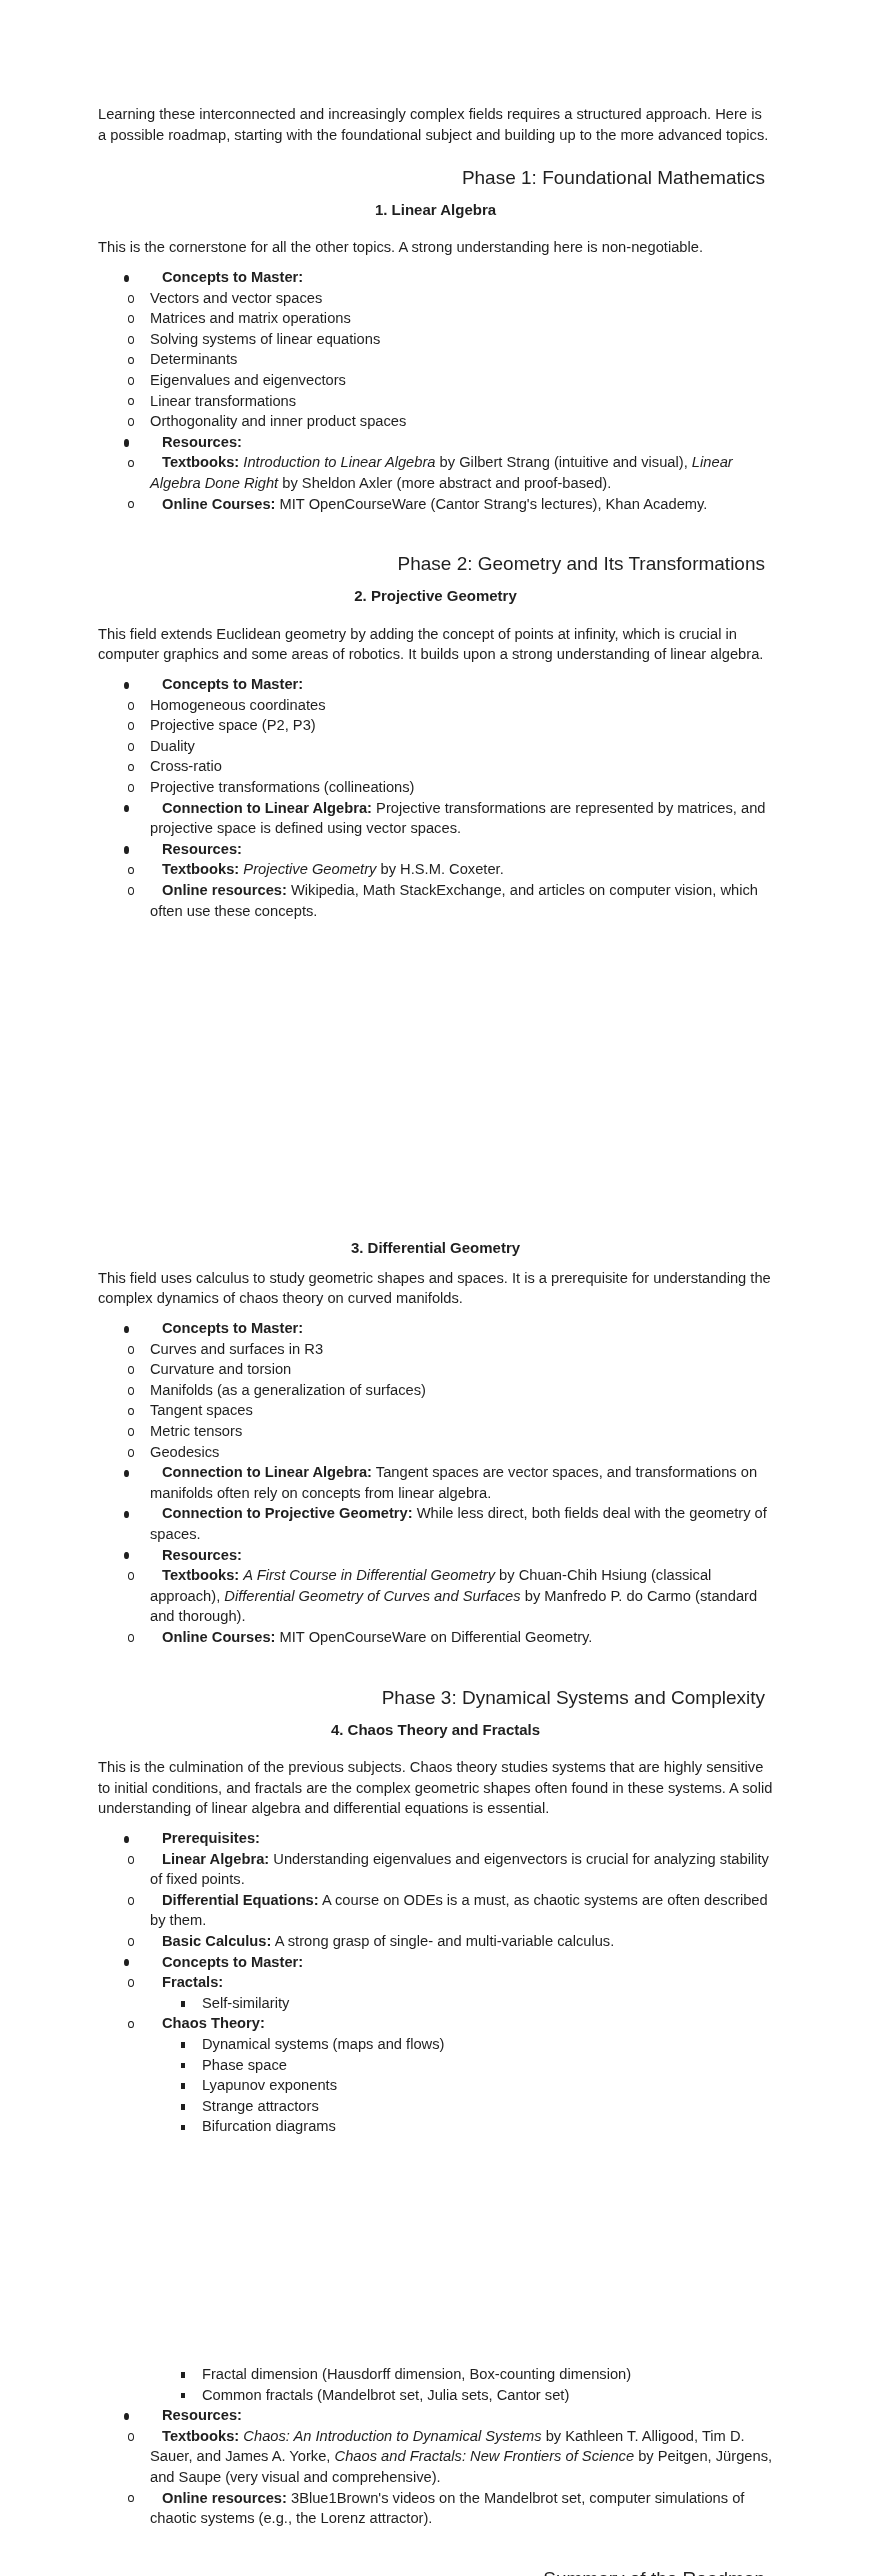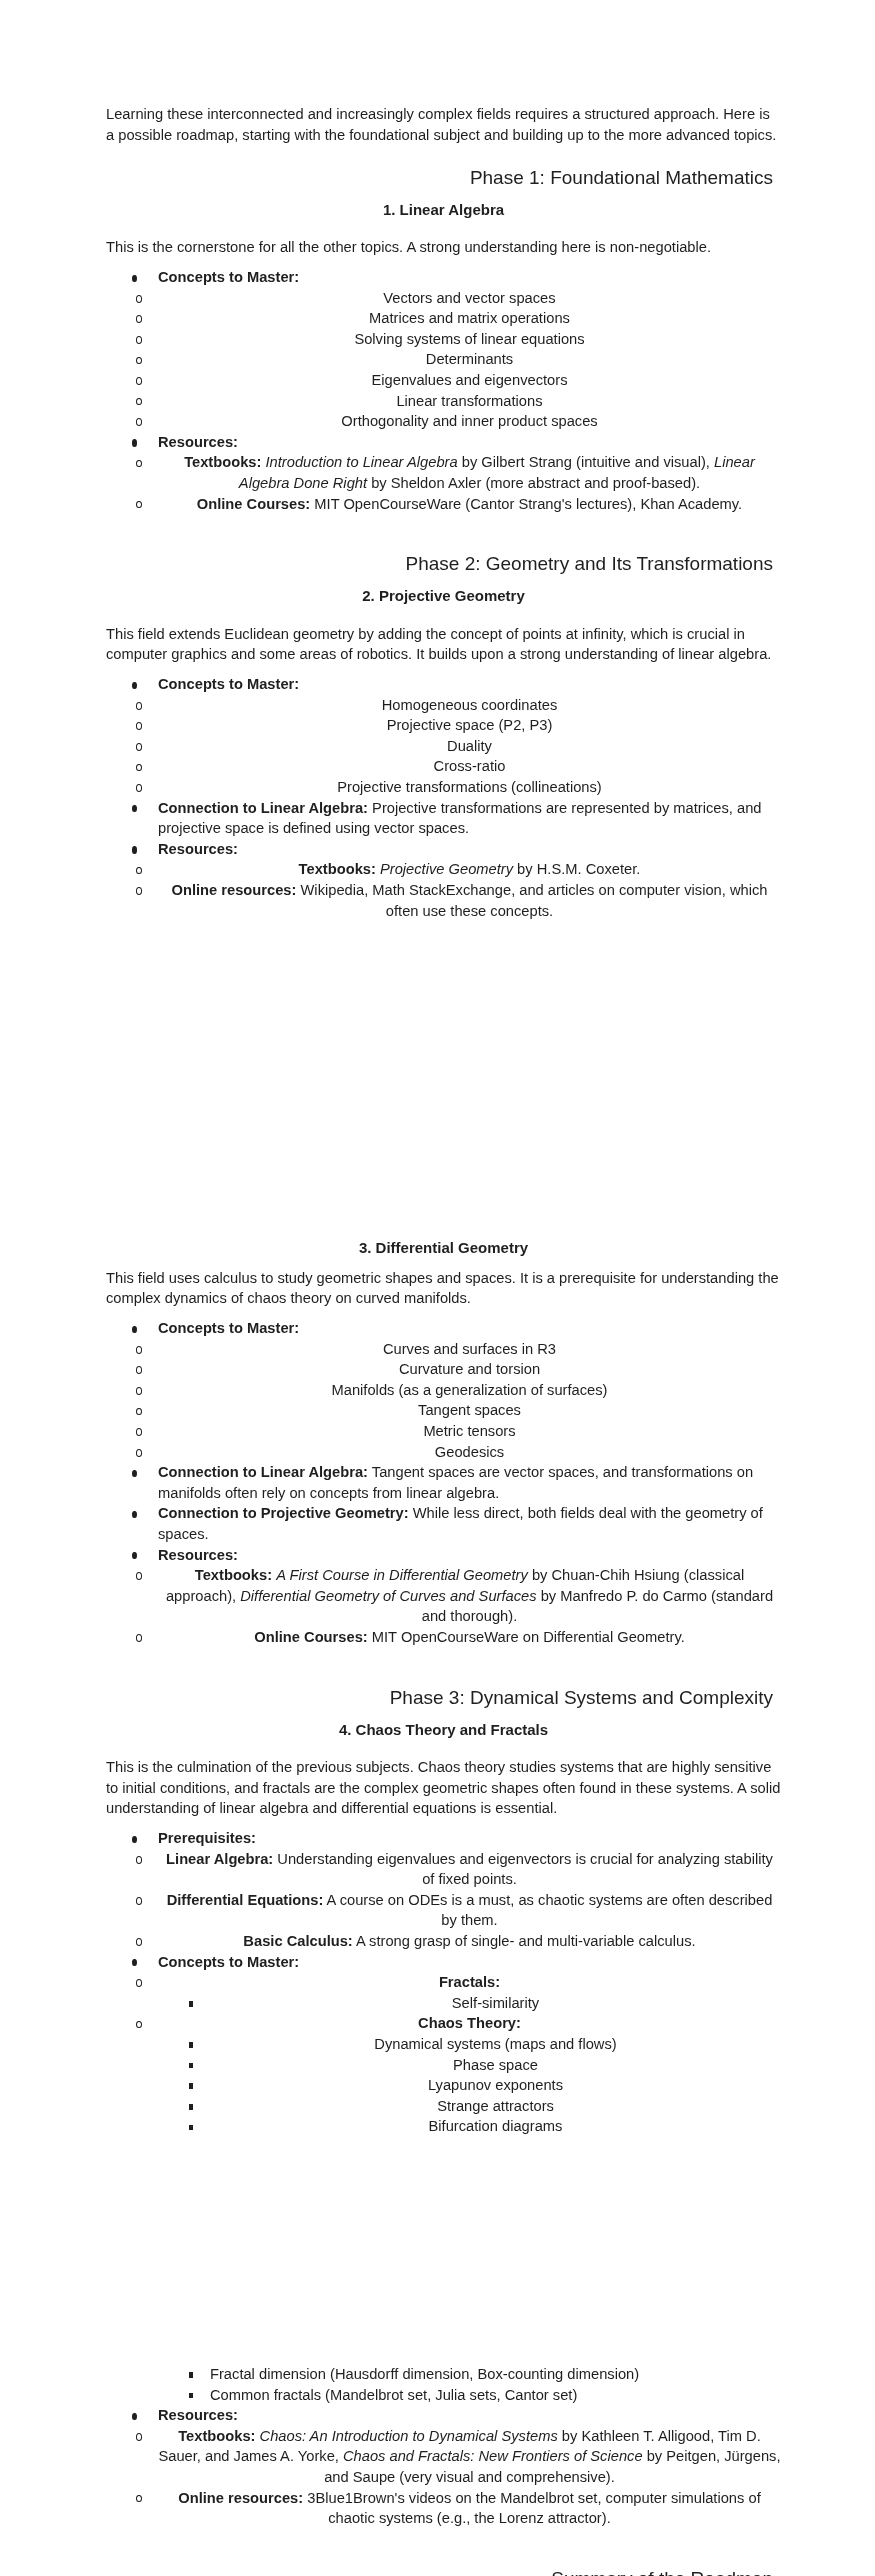--- a/index.html
+++ b/index.html
@@ -1,31 +1,31 @@
 <!DOCTYPE html>
 <html style="font-size:8.2px"><head>
 <meta charset="utf-8">
 <style>
   html, body { margin: 0; padding: 0; background: #ffffff; }
   body { width: 876px; height: 3400px; position: relative; overflow: hidden;
          font-family: "Liberation Sans", sans-serif; color: #1f1f1f; }
-  .page { position: absolute; left: 106px; width: 675px; }
+  .page { position: absolute; left: 98px; width: 675px; }
   p { margin: 0; font-size: 14.7px; line-height: 20.6px; }
   h2 { margin: 8px; font-size: 19px; line-height: 24px; font-weight: normal; text-align: right; }
   h3 { margin: 0; font-size: 15px; line-height: 20.6px; font-weight: bold; text-align: center; }
   ul, ol { margin: 0; padding: 0; list-style: none; }
   li { font-size: 14.7px; line-height: 20.6px; position: relative; }
   .l1 > li { padding-left: 52px; }
   .l1 > li > .mk { position: absolute; left: 26px; top: 0; }
-  .l2 > li { padding-left: 52px; text-align: center; }
+  .l2 > li { padding-left: 52px; }
   .l2 > li > .mk { position: absolute; left: 30px; top: 0; font-size: 11.3px; }
   .l3 > li { padding-left: 52px; }
   .l3 > li > .mk { position: absolute; left: 31px; top: 0; font-size: 11.3px; }
   .l1 > li > ul { margin-left: 0; }
-  .lbl { font-weight: bold; }
+  .lbl { font-weight: bold; margin-left: 12px; }
   em { font-style: italic; }
   .dot { display:inline-block; width: 4.6px; height: 7.2px; border-radius: 50%; background:#1f1f1f; vertical-align: middle; }
   .ring { display:inline-block; width: 4.1px; height: 5.7px; border-radius: 50%; border: 0.8px solid #1f1f1f; vertical-align: middle; }
   .sq { display:inline-block; width: 4.1px; height: 5.7px; background:#1f1f1f; vertical-align: middle; }
 </style>
 </head>
 <body>
 
 <div class="page" style="top:104px;">
   <p>Learning these interconnected and increasingly complex fields requires a structured approach. Here is a possible roadmap, starting with the foundational subject and building up to the more advanced topics.</p>

